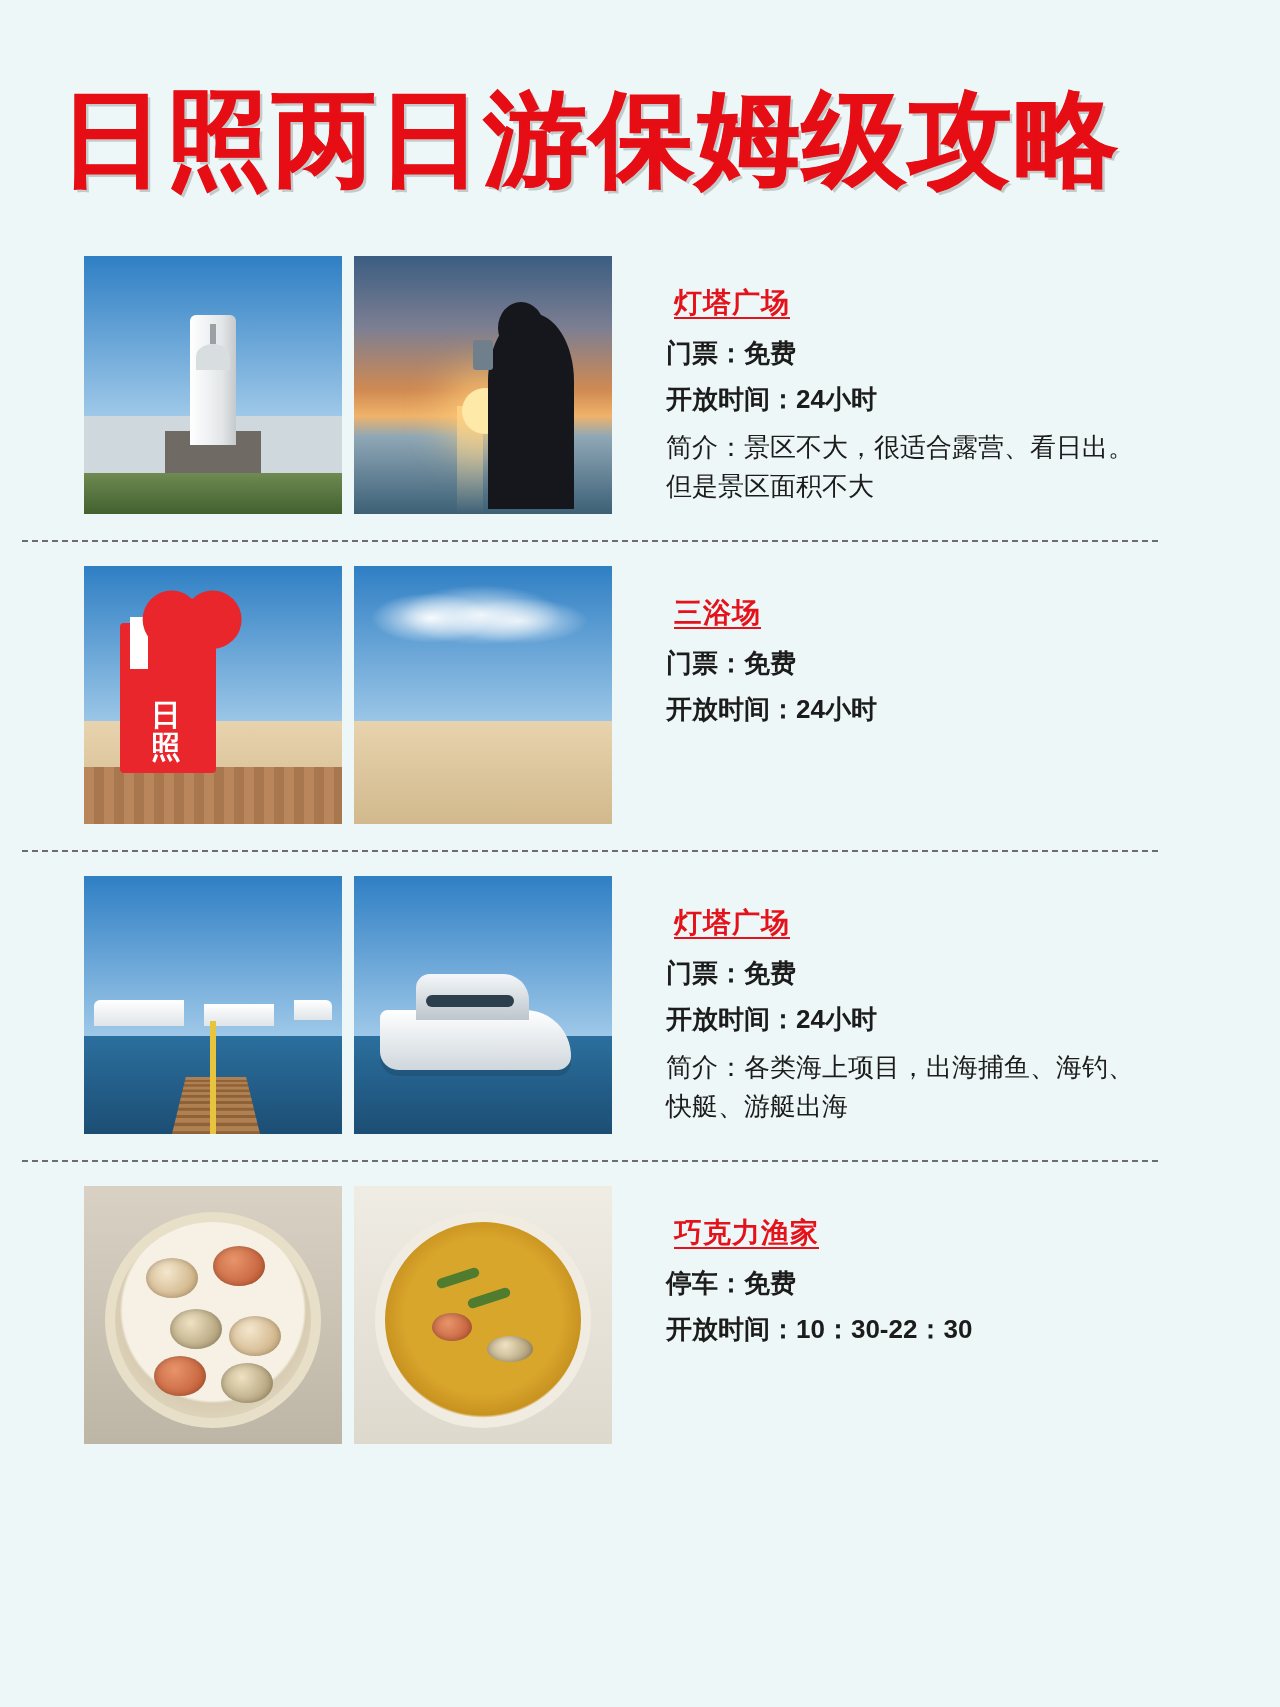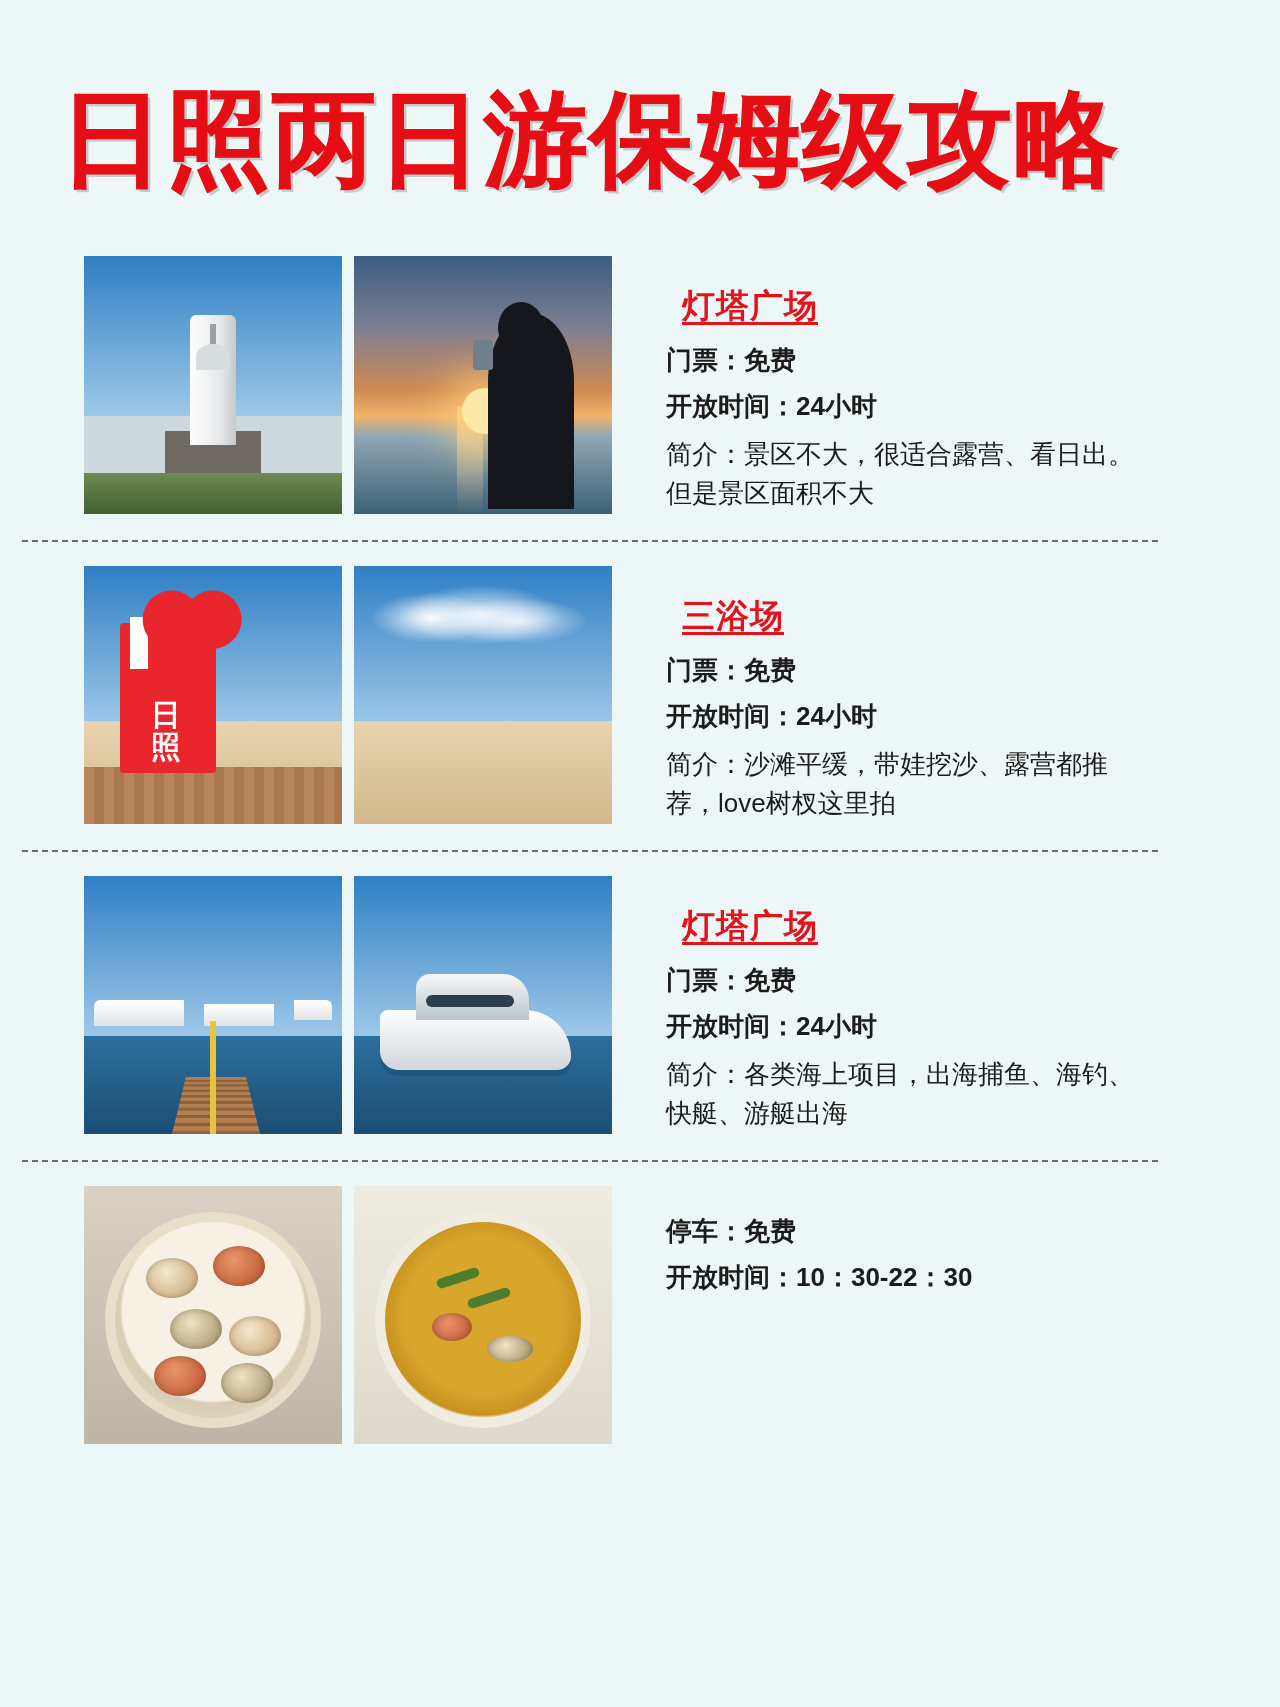--- a/index.html
+++ b/index.html
@@ -59,25 +59,25 @@
     margin-left: 12px;
   }
   .info {
     flex: 1 1 auto;
     padding-left: 54px;
     padding-top: 28px;
     box-sizing: border-box;
   }
   .place-name {
     color: #e4121a;
-    font-size: 33px;
+    font-size: 28px;
     font-weight: bold;
     text-decoration: underline;
     text-underline-offset: 5px;
-    margin: 0 0 14px 16px;
+    margin: 0 0 14px 8px;
     letter-spacing: 1px;
     font-family: Liberation Serif, serif;
   }
   .line {
     font-size: 26px;
     color: #1c1c1c;
     margin: 0 0 11px 0;
     line-height: 1.35;
   }
   .line.bold {
@@ -410,23 +410,20 @@
         </div>
       </div>
       <div class="info">
         <div class="place-name">三浴场</div>
         <div class="line bold">
           <span>门票：</span><span>免费</span>
         </div>
         <div class="line bold">
           <span>开放时间：</span><span>24小时</span>
         </div>
-        <div class="desc">
-          <span>简介：</span><span>沙滩平缓，带娃挖沙、露营都推荐，love树杈这里拍</span>
-        </div>
       </div>
     </div>
 
     <div class="sep"></div>
 
     <div class="row">
       <div class="thumbs">
         <div class="thumb">
           <div class="sky"></div>
           <div class="sea"></div>
@@ -475,20 +472,21 @@
           <div class="bg-food2"></div>
           <div class="plate dark">
             <div class="veg" style="left:26%;top:26%;"></div>
             <div class="veg" style="left:42%;top:36%;"></div>
             <div class="shell s2" style="left:24%;top:46%;width:40px;height:28px;"></div>
             <div class="shell s3" style="left:52%;top:58%;width:46px;height:26px;"></div>
           </div>
         </div>
       </div>
       <div class="info">
+        <div class="place-name">巧克力渔家</div>
         <div class="line bold">
           <span>停车：</span><span>免费</span>
         </div>
         <div class="line bold">
           <span>开放时间：</span><span>10：30-22：30</span>
         </div>
       </div>
     </div>
 
   </div>

